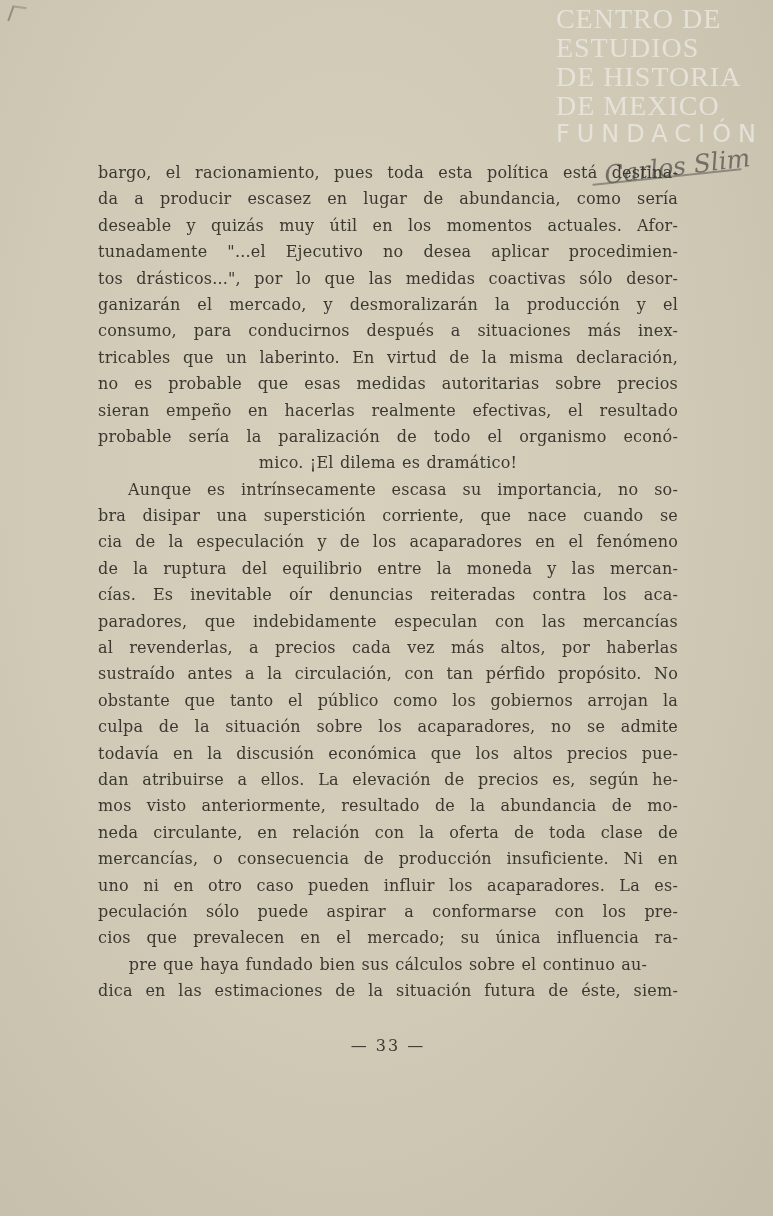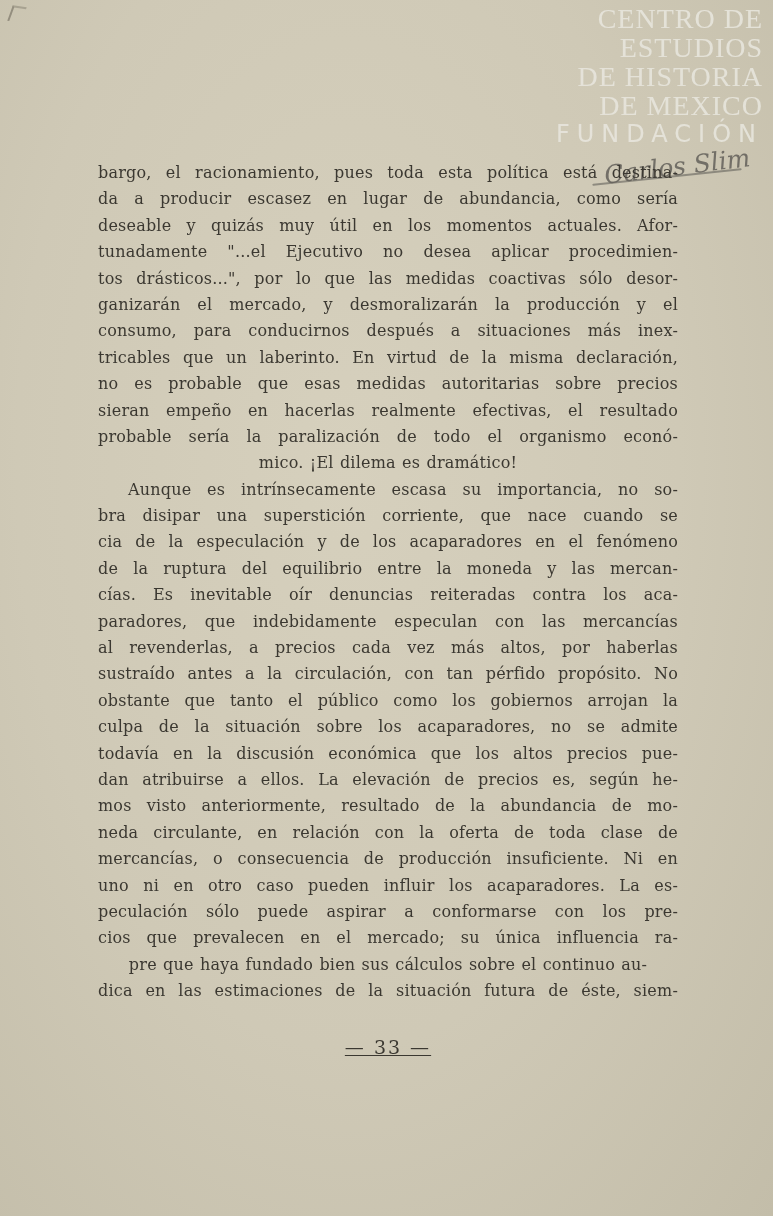--- a/index.html
+++ b/index.html
@@ -13,21 +13,21 @@
   body{
     position:relative;
     background:radial-gradient(ellipse at 45% 38%, #d6d0bd 0%, var(--paper) 55%, #c3bda9 100%);
     font-family:"DejaVu Serif", serif;
     color:var(--ink);
   }
 
   
   .watermark{
     position:absolute; top:4px; right:10px;
-    text-align:right;
+    text-align:left;
     color:var(--wm);
     opacity:.92;
     user-select:none;
   }
   .wm-line{
     font-family:"Liberation Serif", serif;
     font-size:28px;
     line-height:29px;
     letter-spacing:1px;
     font-weight:400;
@@ -84,24 +84,23 @@
   }
   .text-line.last{text-align:center;}
   .text-line.last::after{content:none;}
   .text-line.indent{text-indent:30px;}
 
   
   .page-number{
     position:absolute; top:1036px; left:98px;
     width:580px;
     text-align:center;
-    font-size:19px;
+    font-size:16px;
     letter-spacing:2px;
     color:var(--ink);
-    text-decoration:underline;
   }
 
   
   .corner-smudge-mark{
     position:absolute; top:6px; left:10px;
     width:14px; height:16px;
     border-left:2px solid rgba(60,55,45,.55);
     border-top:2px solid rgba(60,55,45,.35);
     transform:rotate(8deg) skewX(-12deg);
     opacity:.7;

